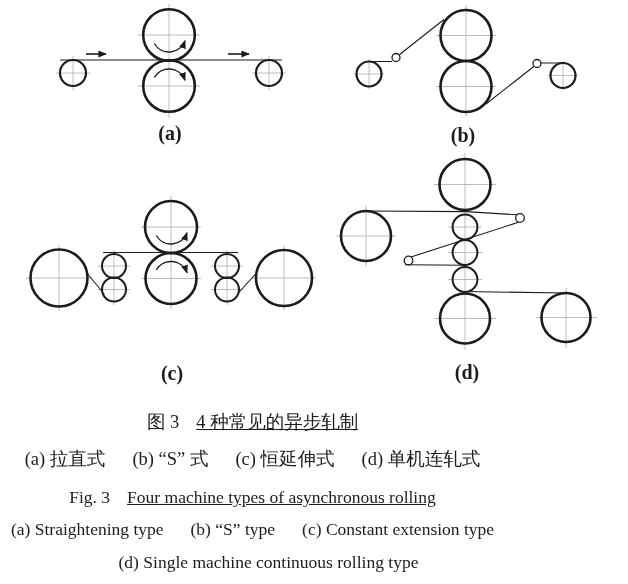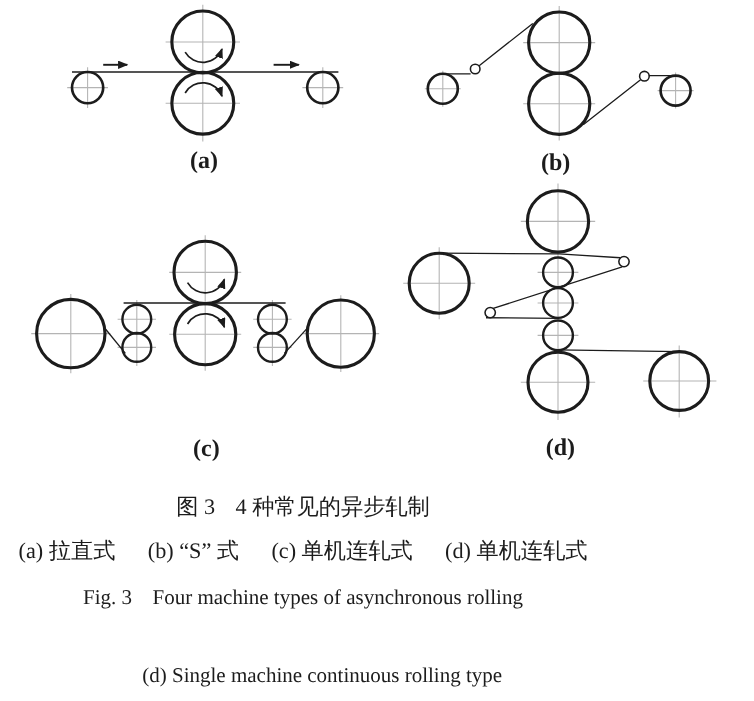--- a/index.html
+++ b/index.html
@@ -1,19 +1,19 @@
 <!DOCTYPE html>
 <html><head>
 <meta charset="utf-8">
 <style>
   html,body{margin:0;padding:0;}
   body{background:#ffffff;font-family:"Liberation Serif","DejaVu Serif",serif;}
   .page{position:relative;width:628px;height:584px;background:#ffffff;overflow:hidden;color:#1c1c1c;}
   .fig-svg{position:absolute;left:0;top:0;}
-  .cap-line{position:absolute;left:0;width:505px;text-align:center;white-space:nowrap;color:#1c1c1c;}
+  .cap-line{position:absolute;left:0;width:505px;text-align:center;white-space:nowrap;color:#1c1c1c;text-decoration:underline;}
   .cap-cn1{top:409px;font-size:18.5px;}
   .cap-cn2{top:446px;font-size:18.5px;}
   .cap-en1{top:487px;font-size:17.5px;}
   .cap-en2{top:519px;font-size:17.5px;}
   .cap-en3{top:552px;font-size:17.5px;padding-left:16px;}
   .cap-gap-lg{display:inline-block;margin-right:17px;}
   .cap-item{display:inline-block;}
   .cap-item + .cap-item{margin-left:27px;}
   svg .roll{fill:none;stroke:#1c1c1c;}
   svg .thin{fill:none;stroke:#1c1c1c;stroke-width:1.1;}
@@ -90,25 +90,28 @@
       <circle class="roll" cx="408.5" cy="260.5" r="4.3" stroke-width="1.3"></circle>
       <text class="plabel" x="467" y="379">(d)</text>
     </g>
   </svg>
 
   <div class="cap-line cap-cn1">
     <span class="cap-gap-lg">图 3</span><span>4 种常见的异步轧制</span>
   </div>
 
   <div class="cap-line cap-cn2">
-    <span class="cap-item">(a) 拉直式</span><span class="cap-item">(b) “S” 式</span><span class="cap-item">(c) 单机连轧式</span><span class="cap-item">(d) 单机连轧式</span>
+    <span class="cap-item">(a) 拉直式</span><span class="cap-item">(b) “S” 式</span><span class="cap-item">(c) 恒延伸式</span><span class="cap-item">(d) 单机连轧式</span>
   </div>
 
   <div class="cap-line cap-en1">
     <span class="cap-gap-lg">Fig. 3</span><span>Four machine types of asynchronous rolling</span>
   </div>
 
+  <div class="cap-line cap-en2">
+    <span class="cap-item">(a) Straightening type</span><span class="cap-item">(b) “S” type</span><span class="cap-item">(c) Constant extension type</span>
+  </div>
 
   <div class="cap-line cap-en3">
     <span class="cap-item">(d) Single machine continuous rolling type</span>
   </div>
 
 </div>
 
 </body></html>

